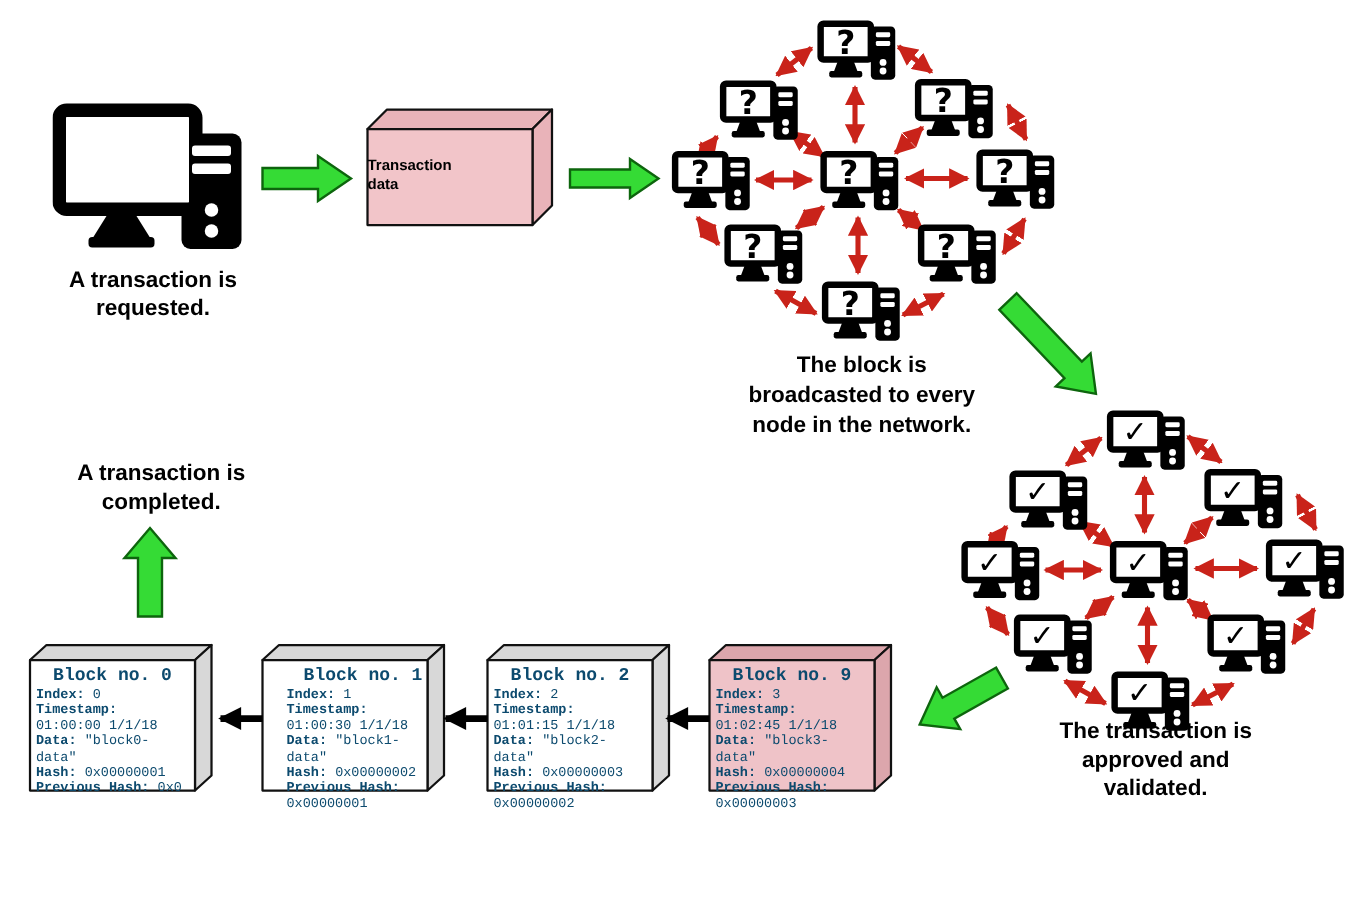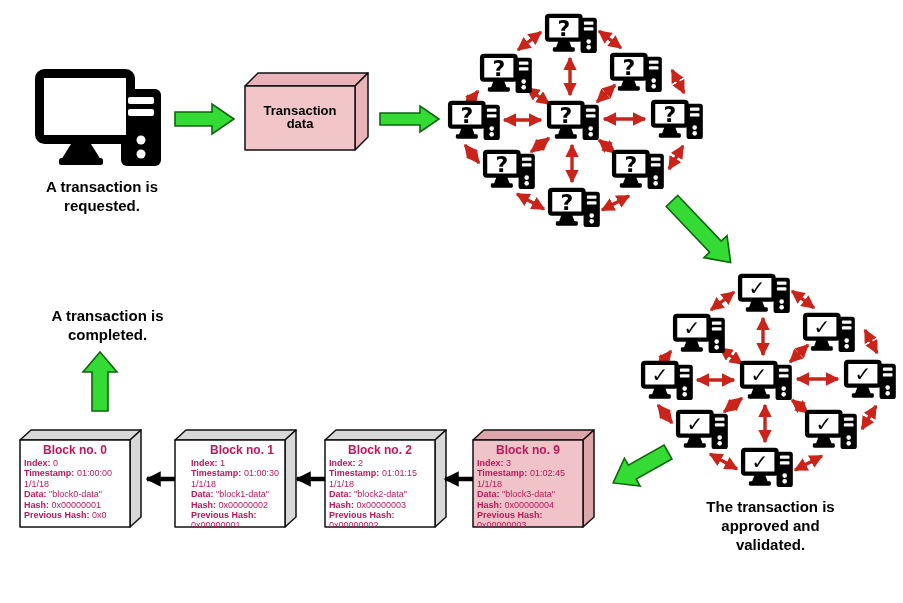--- a/index.html
+++ b/index.html
@@ -3,23 +3,23 @@
 <meta charset="utf-8">
 <style>
   html,body{margin:0;padding:0;background:#fff;}
   #stage{position:relative;width:903px;height:603px;background:#fff;overflow:hidden;
          font-family:"Liberation Sans","DejaVu Sans",sans-serif;}
   svg{position:absolute;left:0;top:0;}
   .caption{position:absolute;font-weight:bold;text-align:center;white-space:pre-line;
            color:#000;font-size:15px;line-height:19px;}
   .caption.broadcast{line-height:20px;}
   .caption.chain{line-height:21px;}
-  .boxlabel{position:absolute;font-weight:bold;text-align:center;white-space:pre-line;
-            font-size:13px;line-height:13px;color:#000;}
-  .blocktext{position:absolute;width:102px;color:#be185d;}
+  .boxlabel{position:absolute;font-weight:bold;text-align:left;white-space:pre-line;
+            font-size:10px;line-height:13px;color:#000;}
+  .blocktext{position:absolute;width:102px;color:#0c4a6e;font-family:Liberation Mono, monospace;}
   .bt{font-size:12px;line-height:14px;font-weight:bold;text-align:center;margin:2px 0 1px 0;}
   .bf{font-size:9px;line-height:10.4px;}
   .bl{font-weight:bold;margin-top:35px;}
 </style>
 </head>
 <body>
 
 <div id="stage">
 
 <svg width="903" height="603" viewBox="0 0 903 603">
@@ -166,22 +166,25 @@
   <polygon points="92,411 92,372 83,372 100,352 117,372 108,372 108,411" fill="#35DB35" stroke="#0D650D" stroke-width="1.6"></polygon>
 </svg>
 
 <div class="caption" style="left:12px;top:177px;width:180px;">A transaction is
 requested.</div>
 
 <div class="boxlabel" style="left:245px;top:104px;width:110px;">Transaction
 data</div>
 
 
-
-<div class="caption" style="left:668px;top:497px;width:205px;">The transaction is
+<div class="caption broadcast" style="left:472px;top:234px;width:205px;">The block is
+broadcasted to every
+node in the network.</div>
+
+<div class="caption" style="left:668px;top:478px;width:205px;">The transaction is
 approved and
 validated.</div>
 
 <div class="caption" style="left:15px;top:306px;width:185px;">A transaction is
 completed.</div>
 
 
 <div class="blocktext" style="left:24px;top:441px;">
   <div class="bt">Block no. 0</div>
   <div class="bf"><span class="bl">Index:</span> <span>0</span></div>

